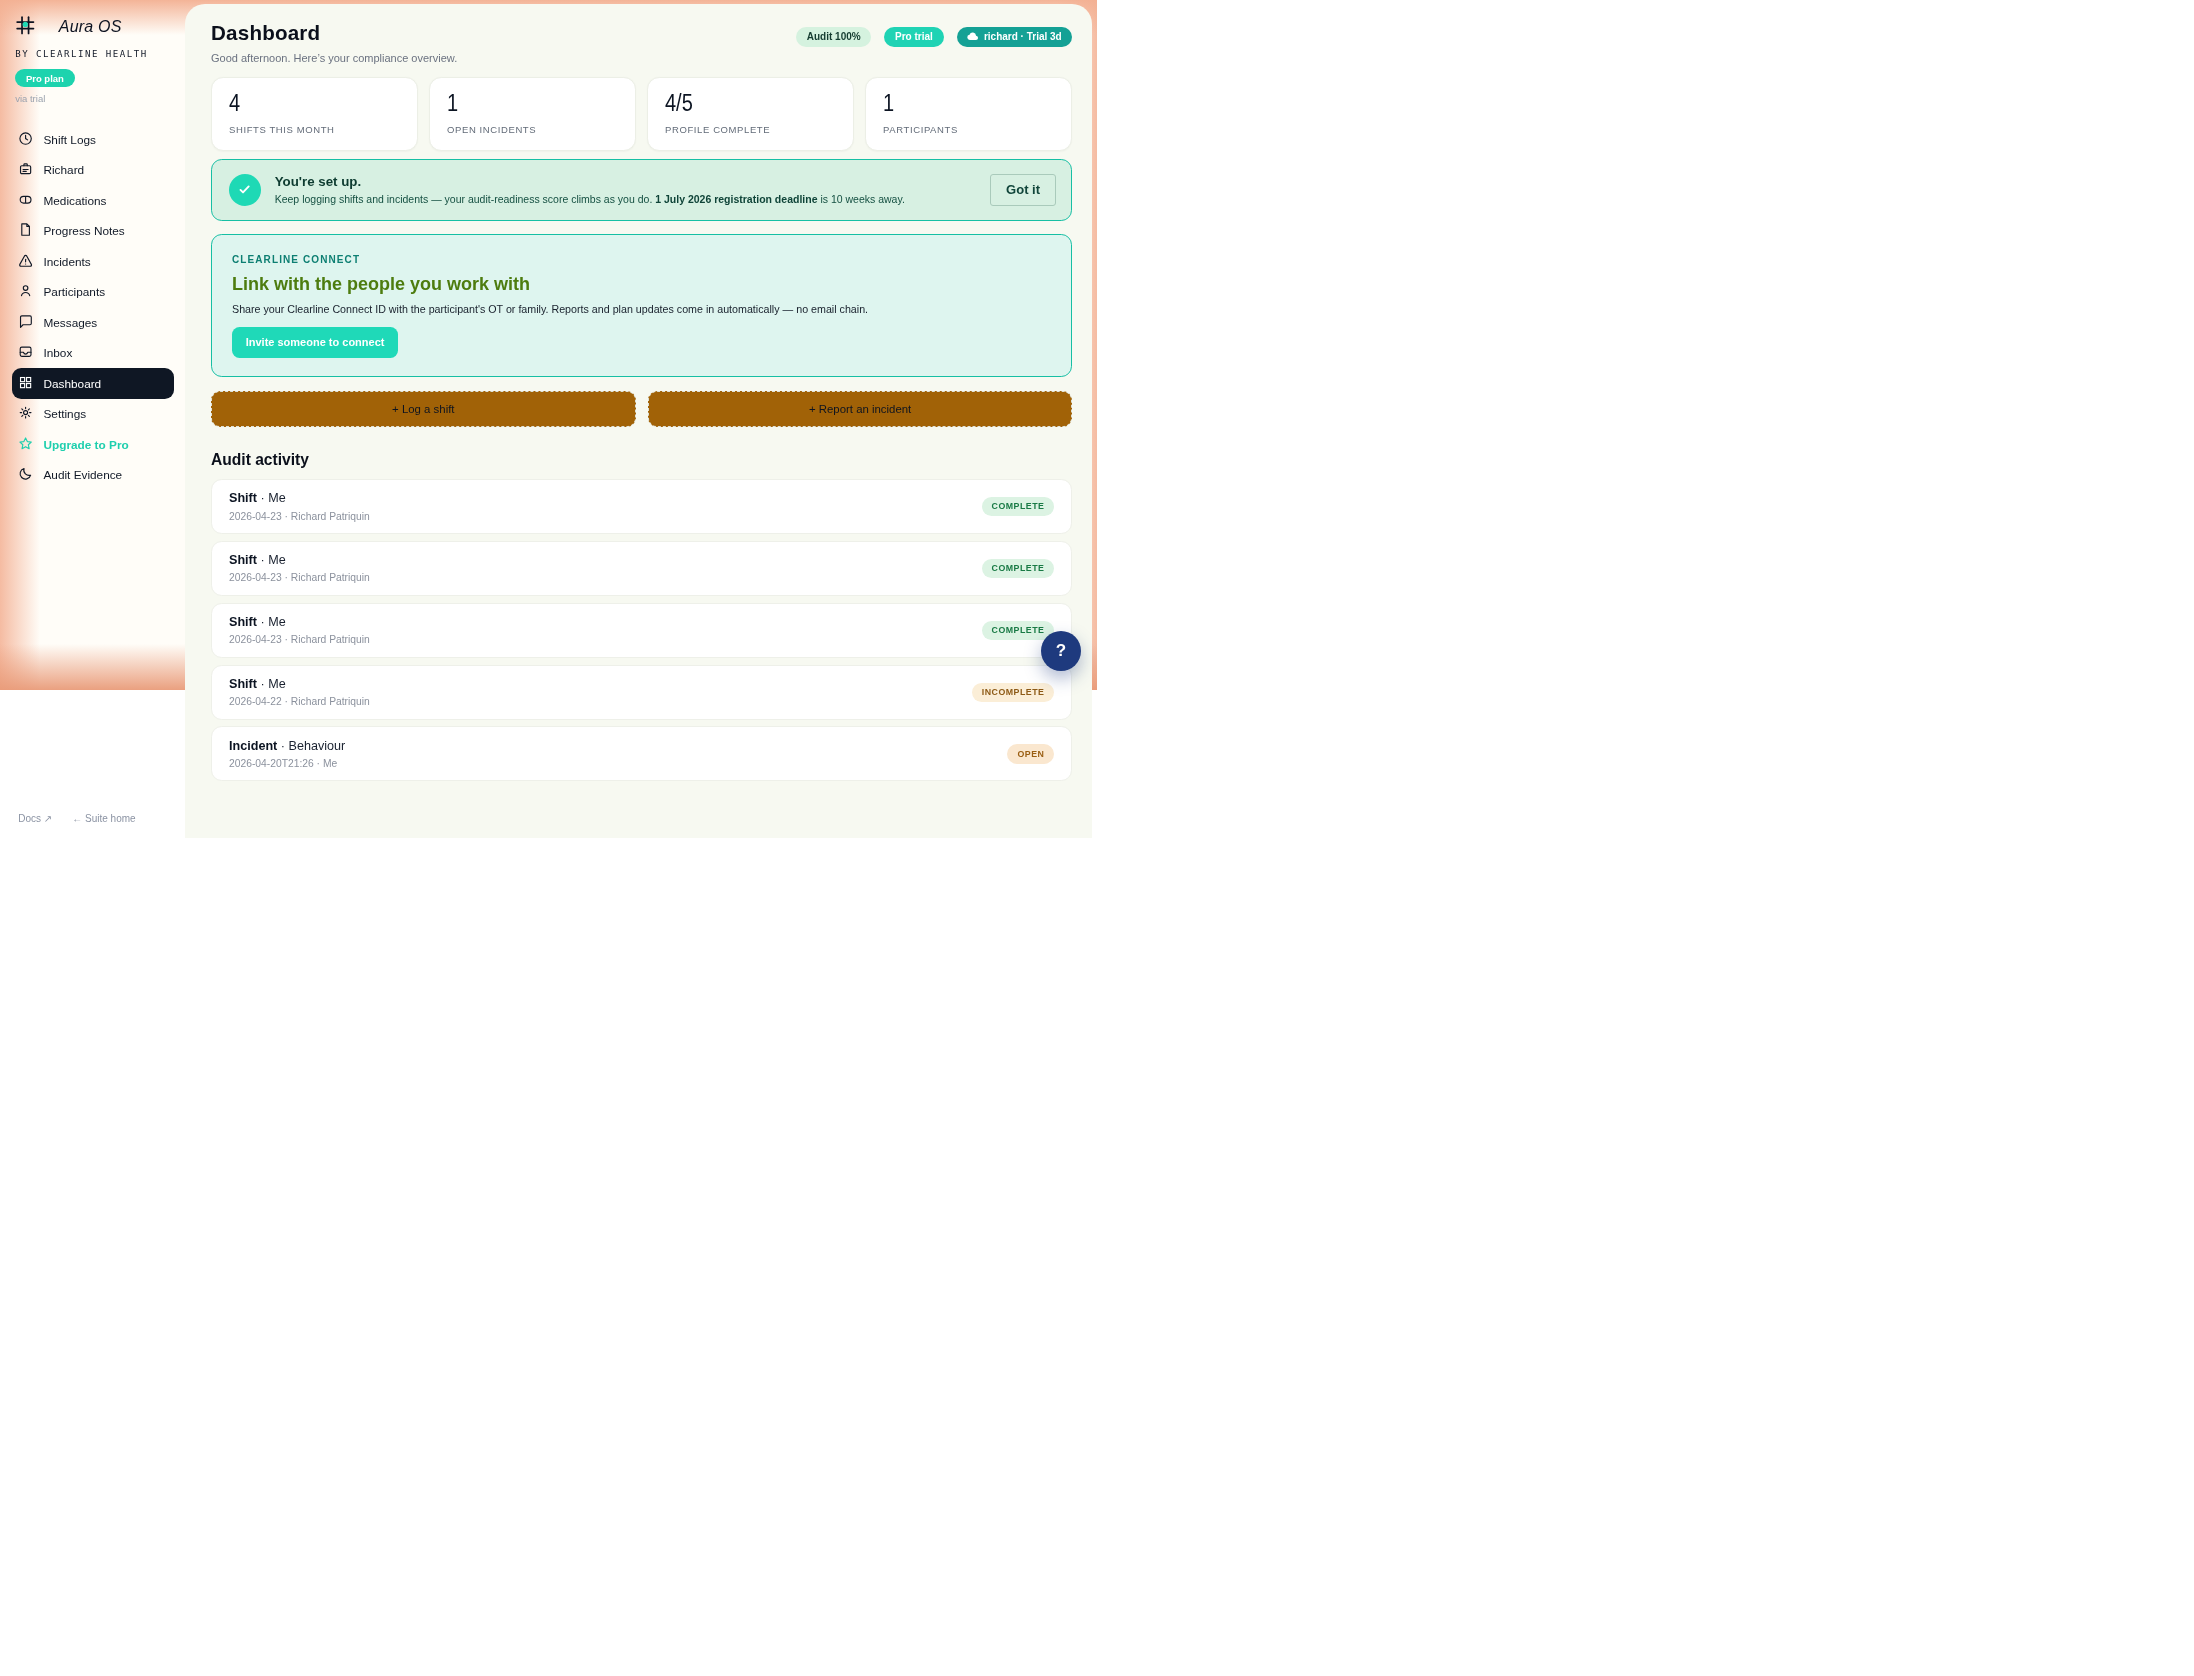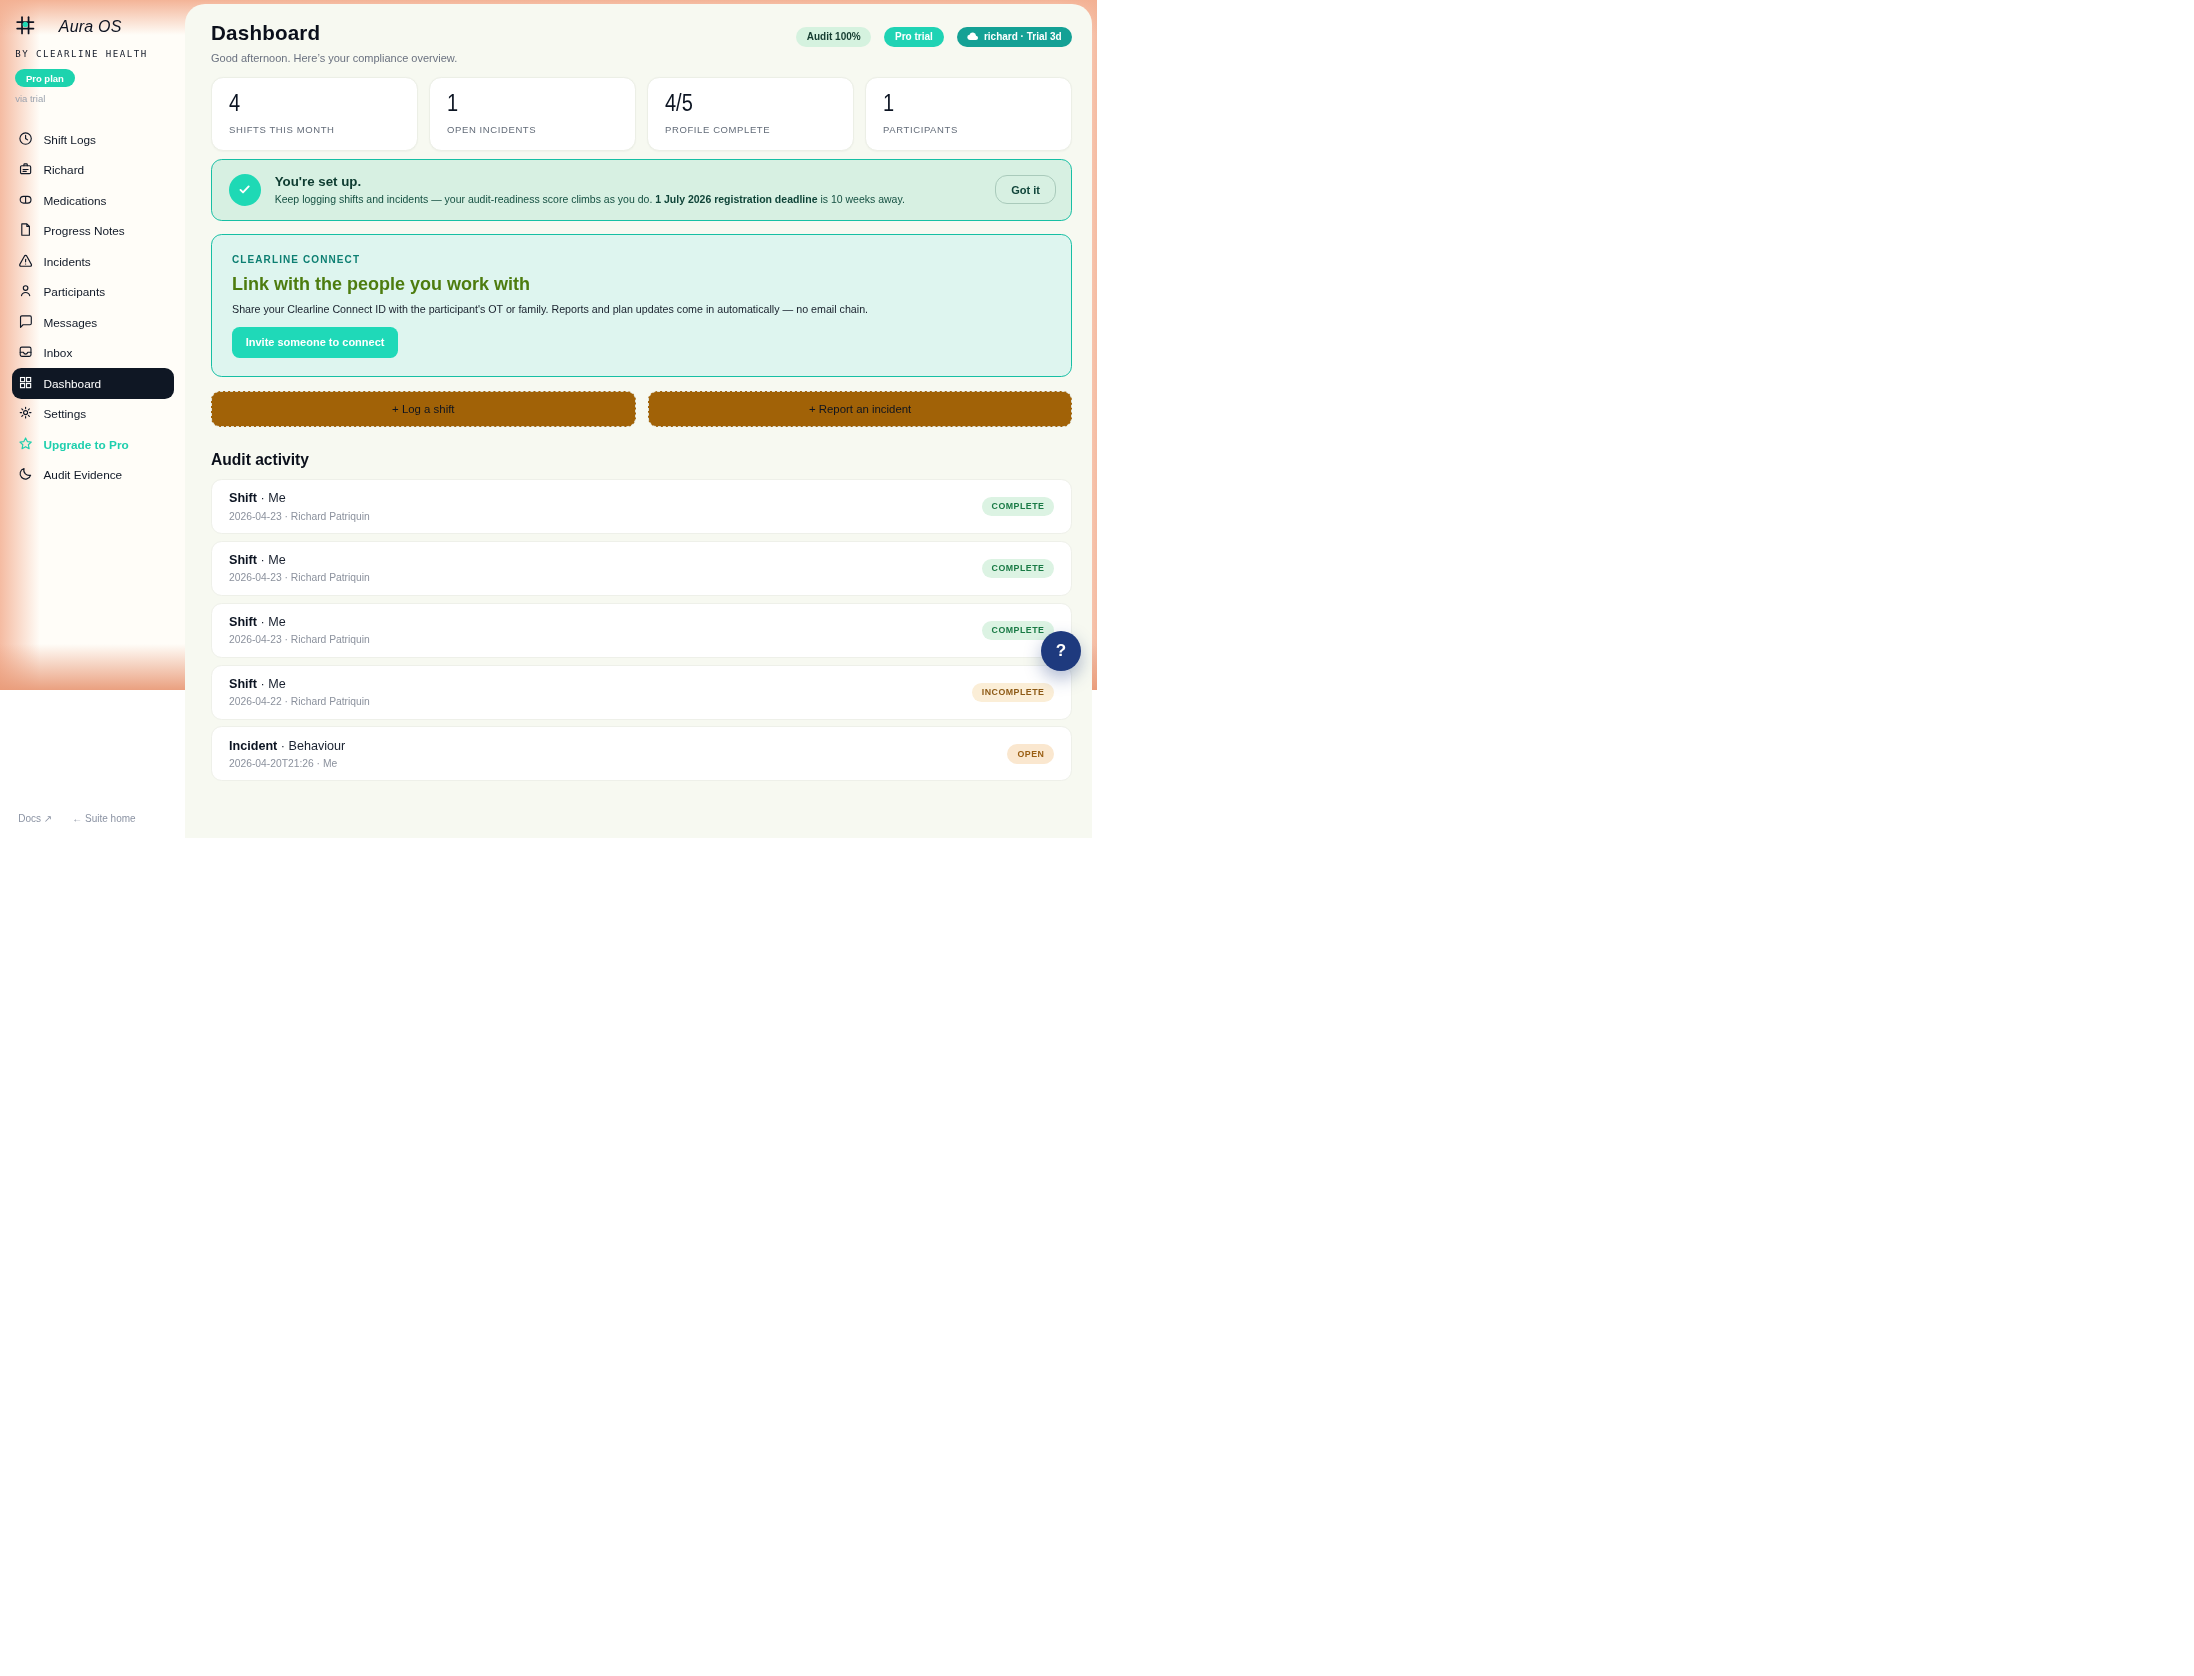--- a/index.html
+++ b/index.html
@@ -68,22 +68,22 @@
                 transform:scaleX(.82); transform-origin:left center; }
   .stat-label { margin-top:6.9px; font-size:9.5px; letter-spacing:0.6px; color:#626b78; }
   
   .banner { margin-top:8px; height:62px; background:#d7f0e2; border:0.8px solid #16bfa4;
             border-radius:10.7px; display:flex; align-items:center; padding:0 15.2px 0 17px; gap:13.7px; }
   .check-circle { width:32px; height:32px; border-radius:50%; background:#1ed9b5;
                   display:flex; align-items:center; justify-content:center; flex:0 0 auto; }
   .banner-title { font-size:13.3px; font-weight:bold; color:#0d3b30; }
   .banner-body { margin-top:3.8px; font-size:10.5px; color:#155042; }
   .banner-body b { color:#0f4438; }
-  .gotit-btn { margin-left:auto; background:transparent; border:0.8px solid #a9cabb; border-radius:12px;
-               padding:7.6px 15.2px; font-size:11px; font-weight:bold; color:#10453a; cursor:pointer;
+  .gotit-btn { margin-left:auto; background:transparent; border:0.8px solid #a9cabb; border-radius:3px;
+               padding:7.6px 15.2px; font-size:13px; font-weight:bold; color:#10453a; cursor:pointer;
                font-family:inherit; }
   
   .connect { margin-top:13.7px; background:#def5ef; border:0.8px solid #16bfa4; border-radius:10.7px;
              padding:19px 20px 18.3px 20px; }
   .connect-eyebrow { font-size:10px; font-weight:bold; letter-spacing:1.1px; color:#0d7f72; }
   .connect-title { margin-top:8.4px; font-size:18px; font-weight:bold; color:#4d7c0f; }
   .connect-body { margin-top:8.4px; font-size:10.7px; color:#18202c; }
   .invite-btn { margin-top:12.2px; background:#1fd9b8; border:none; border-radius:7.6px;
                 padding:9.1px 13.7px; font-size:11px; font-weight:bold; color:#ffffff; cursor:pointer;
                 font-family:inherit; }

